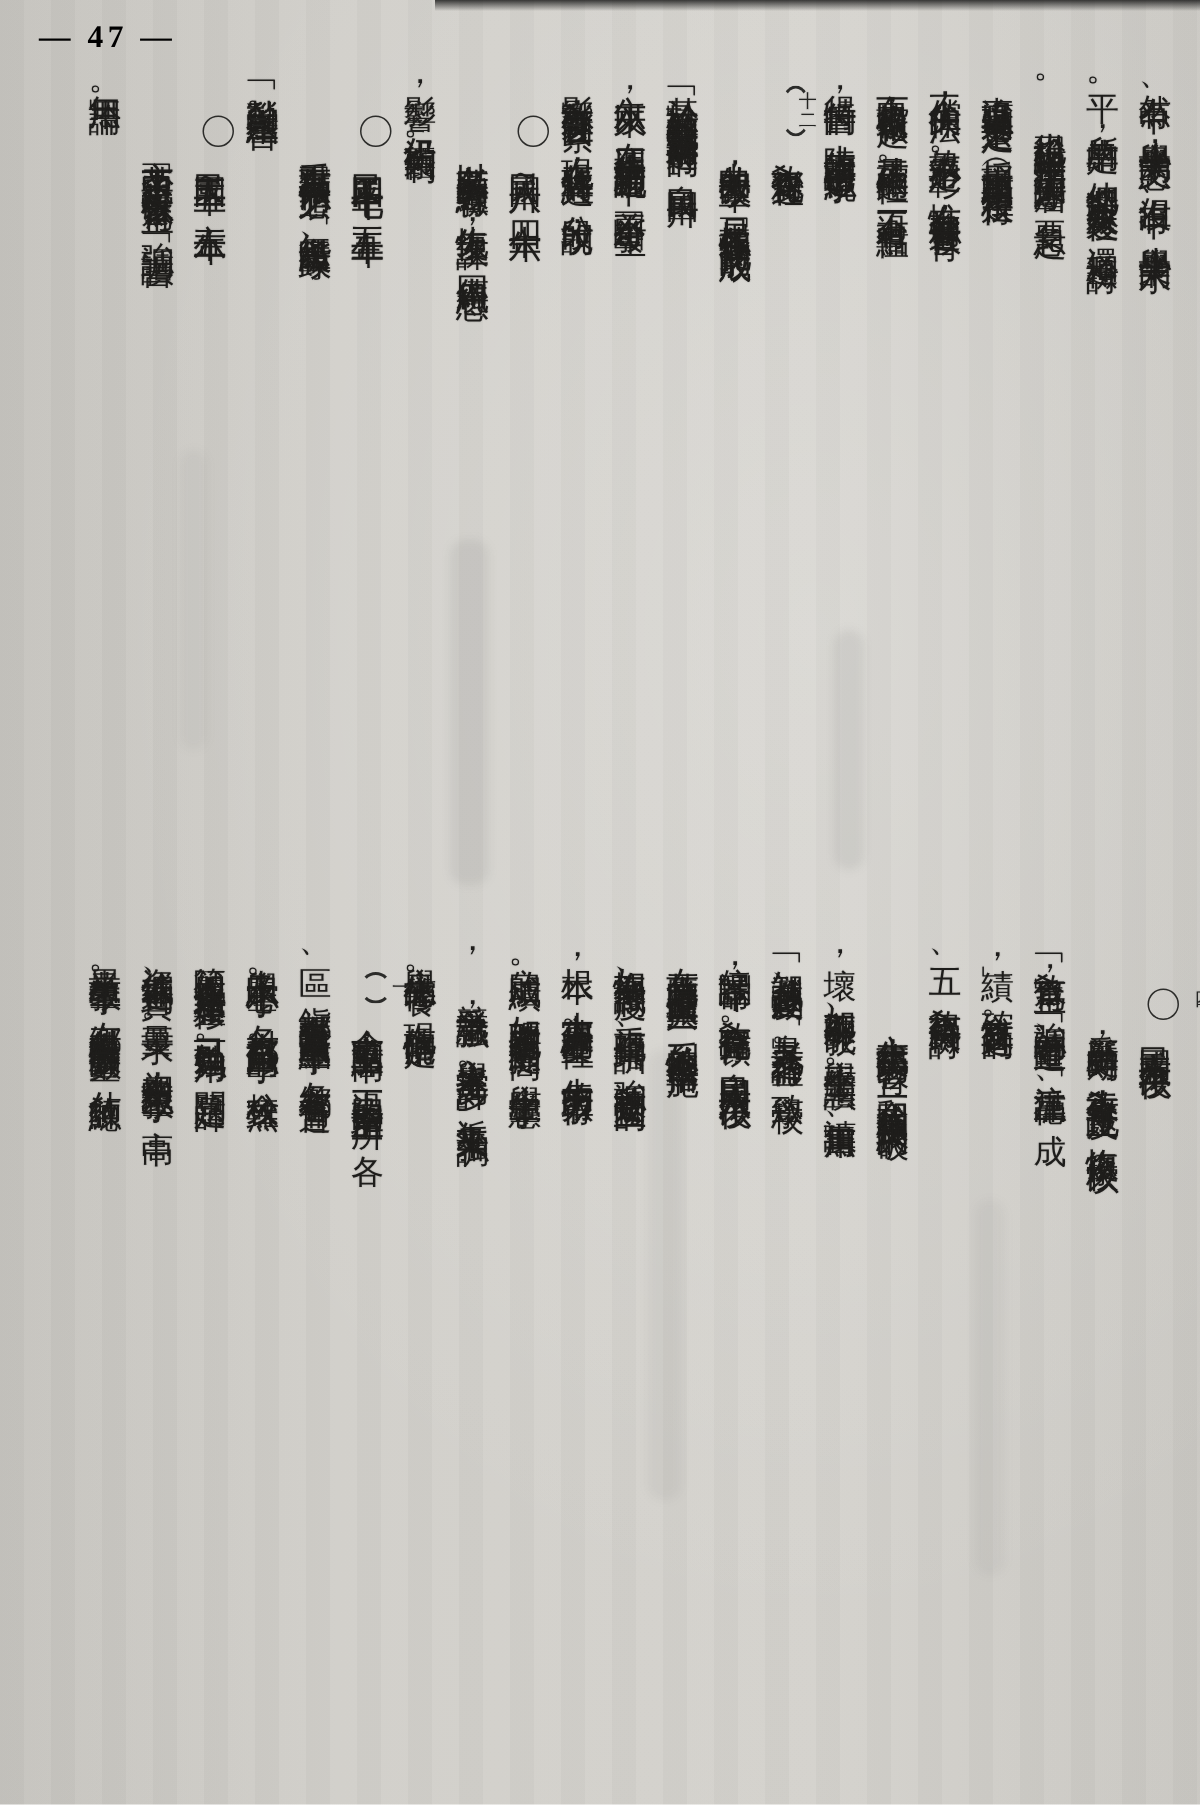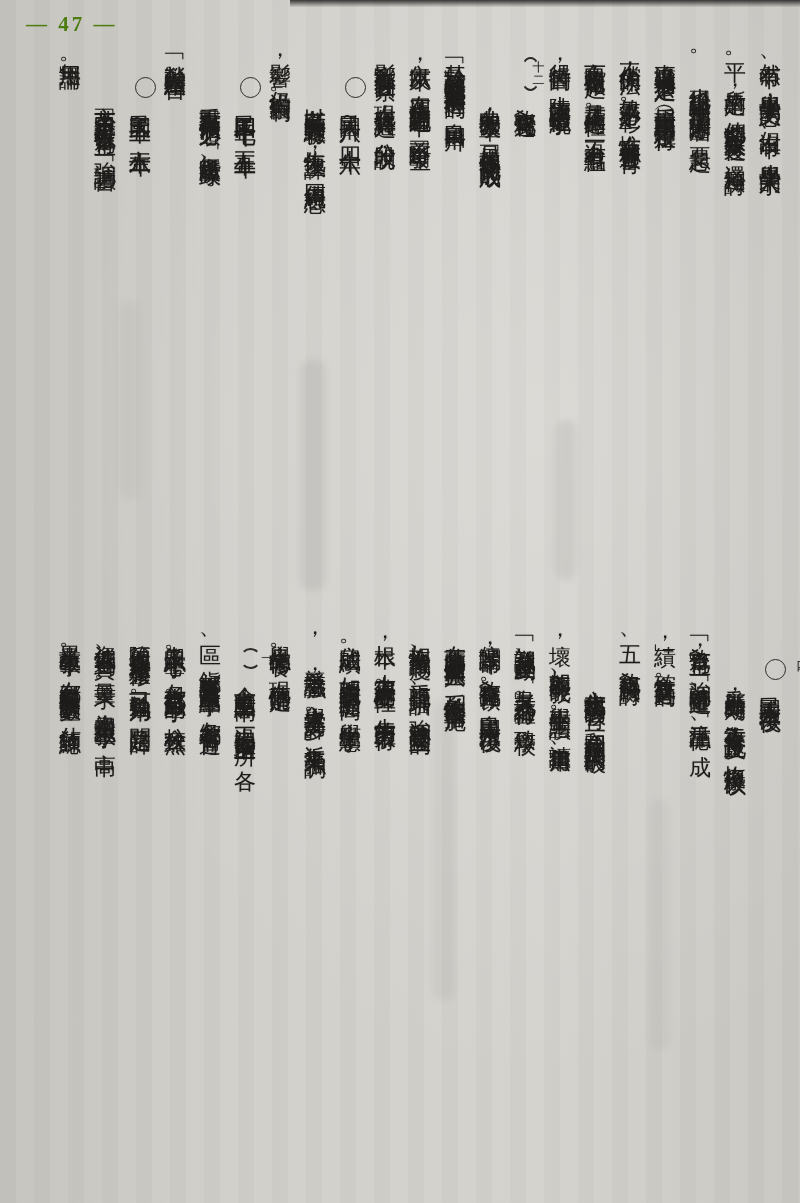--- a/index.html
+++ b/index.html
@@ -6,21 +6,21 @@
   body{
     width:800px;height:1203px;position:relative;overflow:hidden;
     font-family:"Liberation Serif","DejaVu Serif",serif;
     background:
       radial-gradient(ellipse at 68% 35%, rgba(255,255,255,0.16), rgba(255,255,255,0) 62%),
       repeating-linear-gradient(90deg, rgba(110,110,104,0.05) 0 16px, rgba(210,208,202,0.05) 16px 34px),
       linear-gradient(90deg,#c6c4bf,#d2d0cb 28%,#d5d3ce 68%,#cac8c3);
   }
   .page-number{
     position:absolute;top:12px;left:26px;
-    font-size:21px;font-weight:bold;color:#4d7c0f;letter-spacing:3px;
+    font-size:21px;font-weight:bold;color:#000000;letter-spacing:3px;
     white-space:nowrap;
   }
   .vblock{
     position:absolute;left:40px;width:748px;
     writing-mode:vertical-rl;
     font-size:22px;letter-spacing:2px;color:#1e1d1b;
     text-shadow:0 0 1px rgba(45,45,45,0.35);
   }
   .vblock.top{top:46px;height:542px;}
   .vblock.bottom{top:628px;height:566px;}

